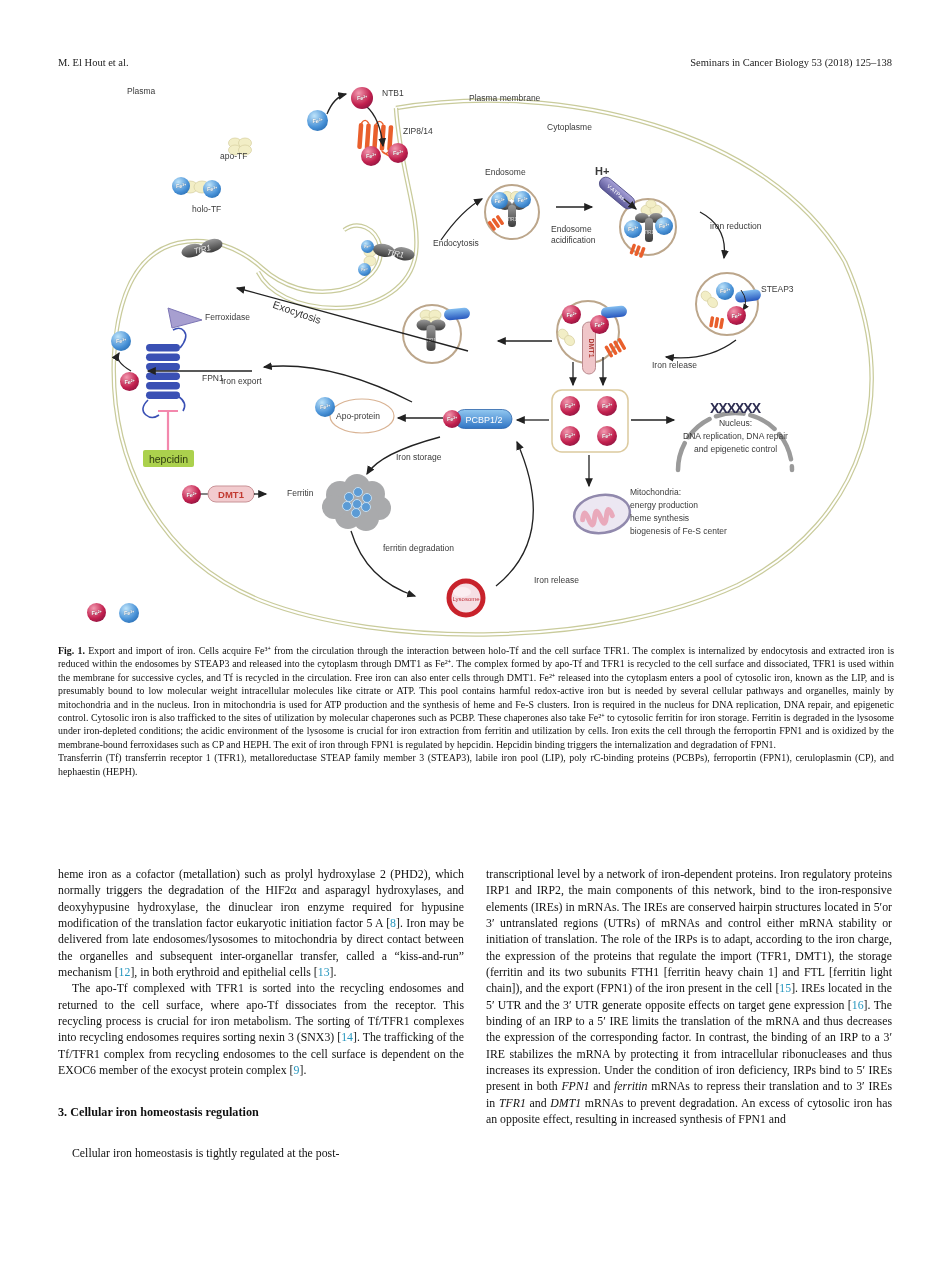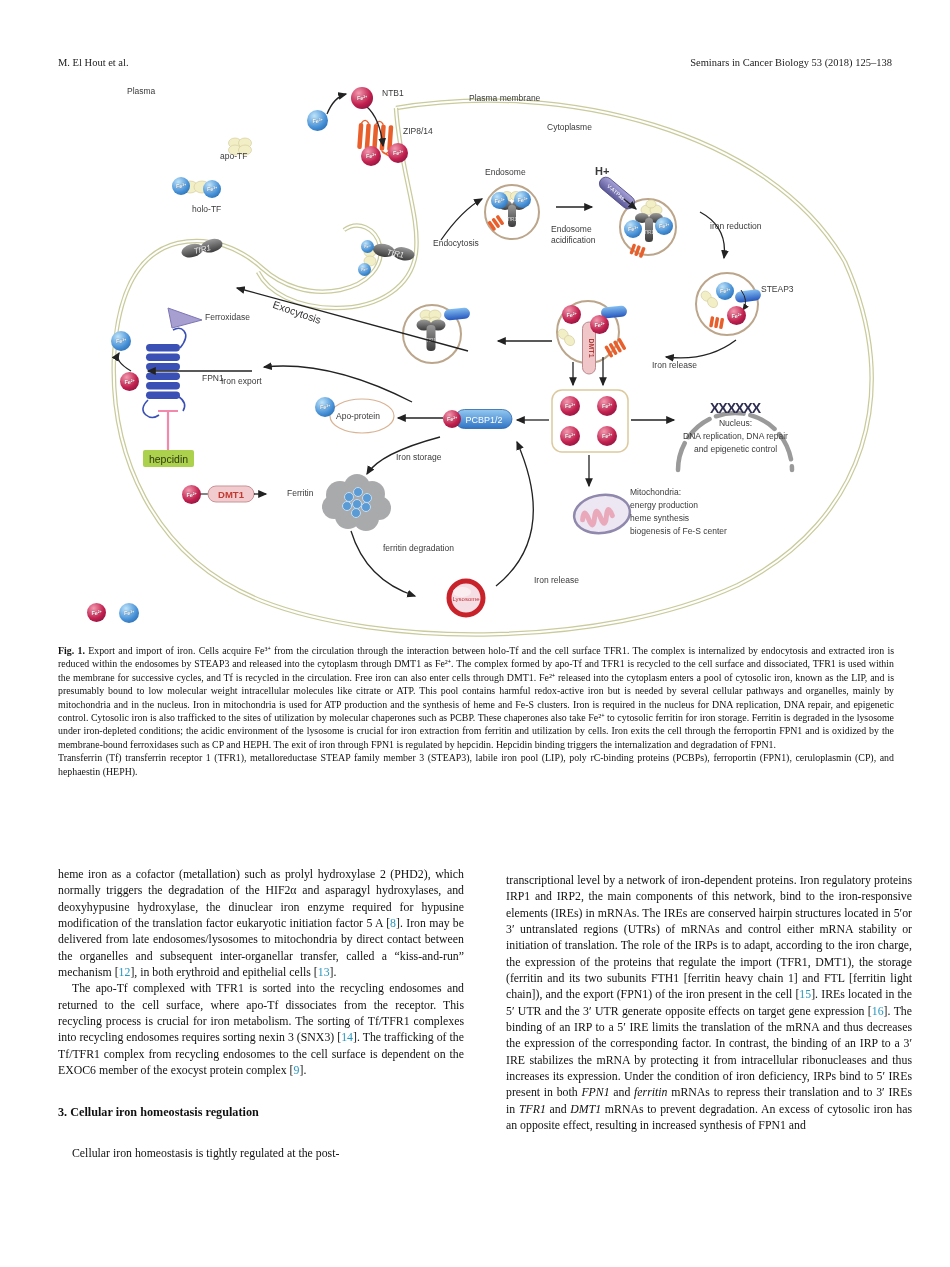--- a/index.html
+++ b/index.html
@@ -28,21 +28,21 @@
   .fe2{background:radial-gradient(circle at 35% 28%,#f29ab0,#c2204e 55%,#76103c 95%);}
   .sp-xs{font-size:3.5px;}
   
   .caption{position:absolute;z-index:2;left:58px;top:644px;width:836px;font-size:9.9px;
            line-height:13.4px;text-align:justify;color:#111;}
   .caption .tag{font-weight:bold;}
   
   .col{position:absolute;z-index:2;top:866px;width:406px;font-size:11.8px;line-height:16.35px;
        text-align:justify;color:#111;}
   .col-left{left:58px;}
-  .col-right{left:506px;margin-top:6px;}
+  .col-right{left:486px;}
   .col p{margin:0;}
   .col p.ind{text-indent:14px;}
   .sec-head{font-weight:bold;font-size:12.2px;margin:26px 0 24px 0 !important;text-align:left;}
   .ref{color:#2596be;}
   .it{font-style:italic;}
   
   .footer{position:absolute;z-index:2;left:0;top:1212px;width:100%;text-align:center;
           font-size:10px;color:#222;}
   
   .svgt{font-family:"Liberation Sans",sans-serif;}

